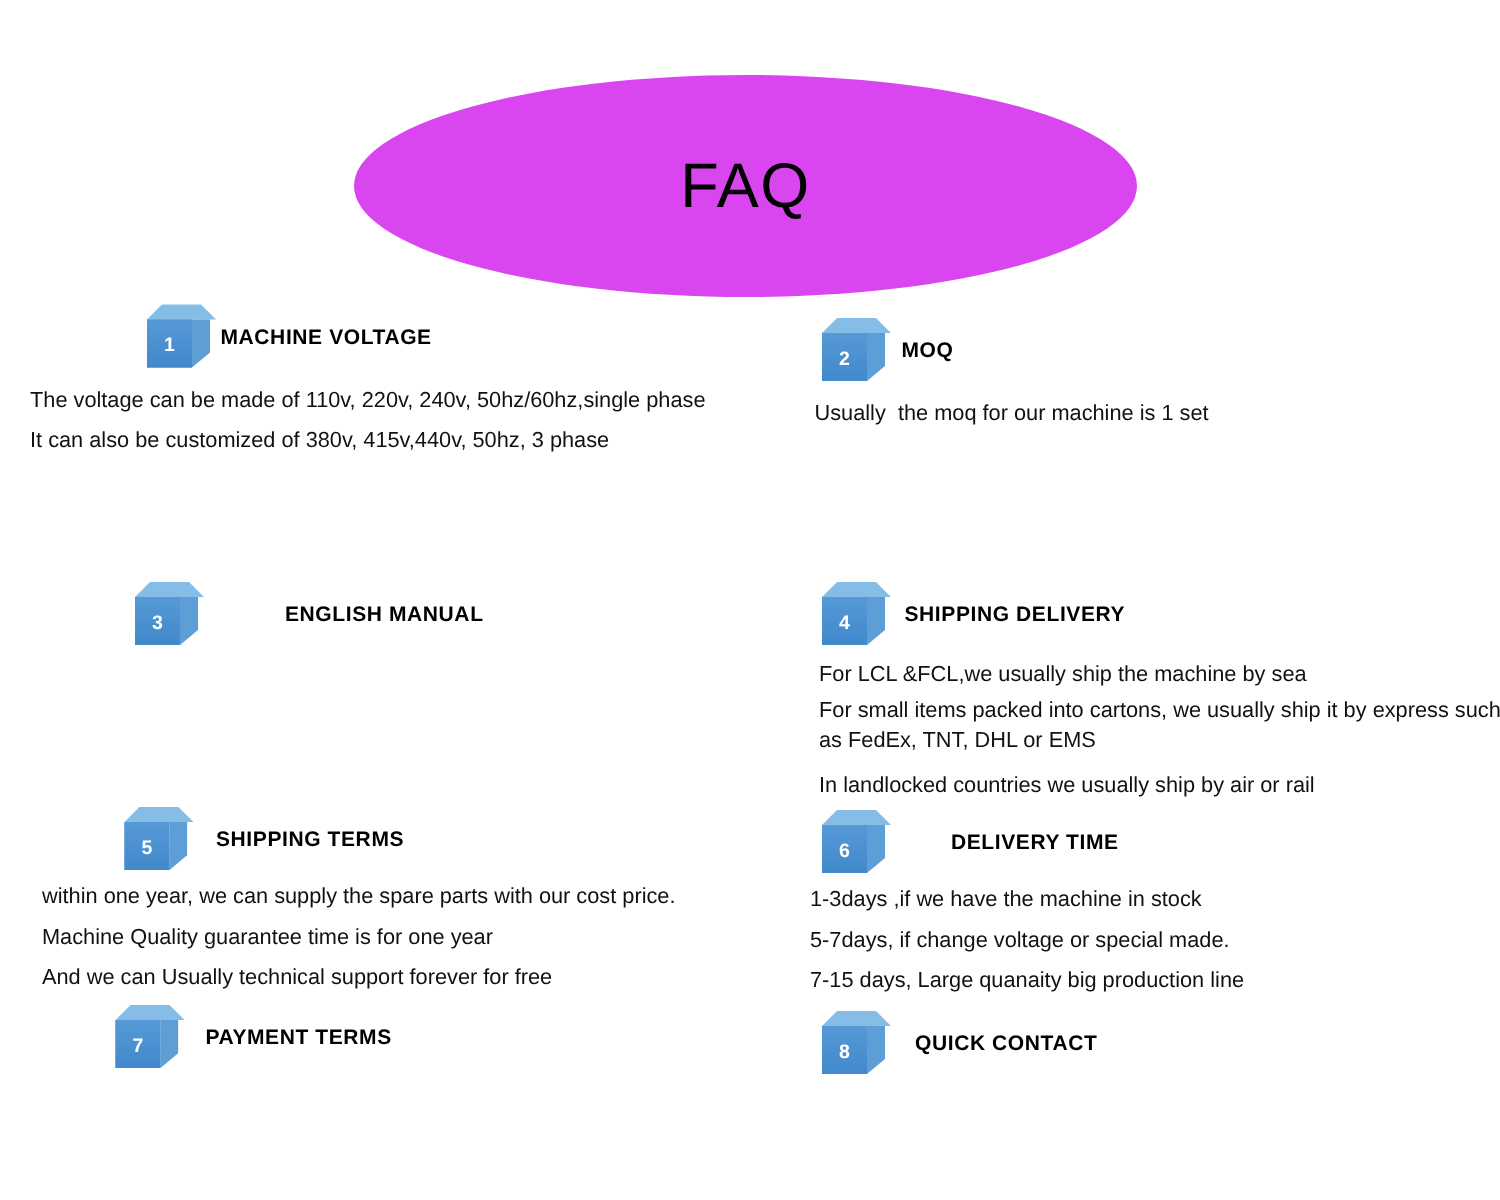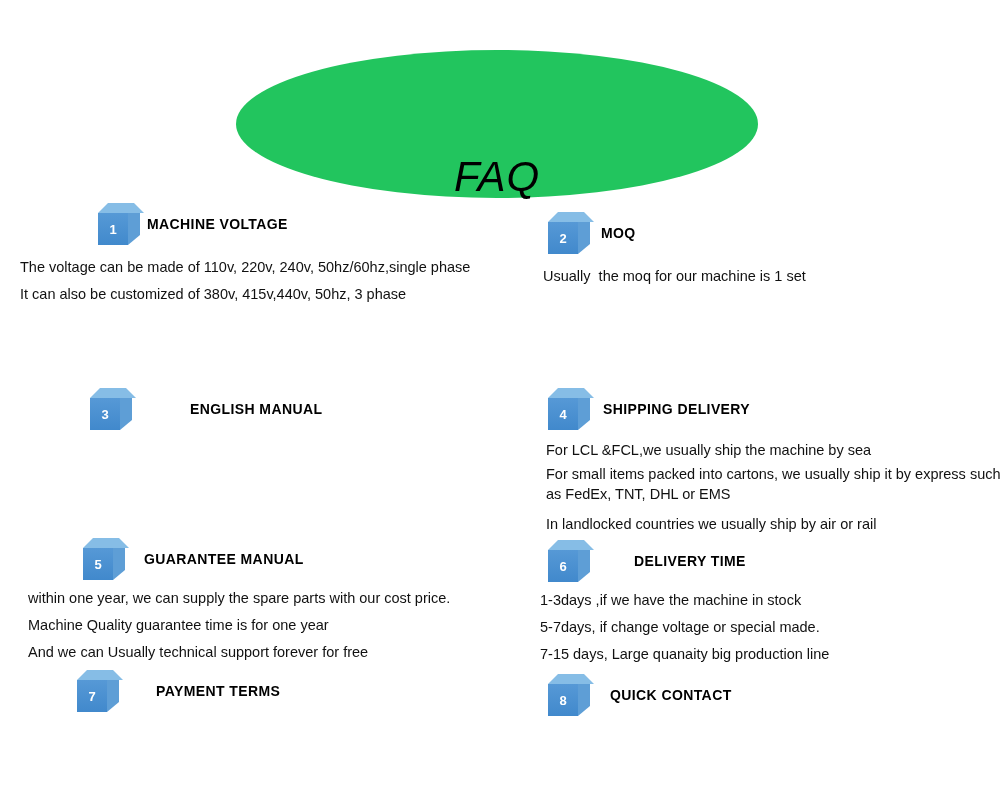--- a/index.html
+++ b/index.html
@@ -17,25 +17,24 @@
   }
 
   
   #faq-banner {
     position: absolute;
     left: 236px;
     top: 50px;
     width: 522px;
     height: 148px;
     border-radius: 50% / 50%;
-    background: #22c55e;
+    background: #d946ef;
     display: flex;
-    align-items: flex-end;
+    align-items: center;
     justify-content: center;
-    font-style: italic;
   }
   #faq-banner .faq-title {
     font-size: 42px;
     font-weight: 400;
     letter-spacing: 1px;
     color: #000000;
     line-height: 1;
   }
 
   
@@ -189,21 +188,21 @@
 </div>
 
 <div class="faq-item" style="left:20px; top:538px; width:480px;">
   <div class="faq-head">
     <div class="cube" style="left:63px;">
       <div class="cube-top"></div>
       <div class="cube-side"></div>
       <div class="cube-face"></div>
       <div class="cube-num">5</div>
     </div>
-    <div class="faq-title-text" style="left:124px;">GUARANTEE MANUAL</div>
+    <div class="faq-title-text" style="left:124px;">SHIPPING TERMS</div>
   </div>
   <div class="faq-body" style="margin-top:1px; padding-left:8px;">
     <p>within one year, we can supply the spare parts with our cost price.</p>
     <p>Machine Quality guarantee time is for one year</p>
     <p>And we can Usually technical support forever for free</p>
   </div>
 </div>
 
 <div class="faq-item" style="left:540px; top:540px; width:440px;">
   <div class="faq-head">
@@ -223,21 +222,21 @@
 </div>
 
 <div class="faq-item" style="left:20px; top:670px; width:440px;">
   <div class="faq-head">
     <div class="cube" style="left:57px;">
       <div class="cube-top"></div>
       <div class="cube-side"></div>
       <div class="cube-face"></div>
       <div class="cube-num">7</div>
     </div>
-    <div class="faq-title-text" style="left:136px;">PAYMENT TERMS</div>
+    <div class="faq-title-text" style="left:117px;">PAYMENT TERMS</div>
   </div>
 </div>
 
 <div class="faq-item" style="left:540px; top:674px; width:440px;">
   <div class="faq-head">
     <div class="cube" style="left:8px;">
       <div class="cube-top"></div>
       <div class="cube-side"></div>
       <div class="cube-face"></div>
       <div class="cube-num">8</div>

